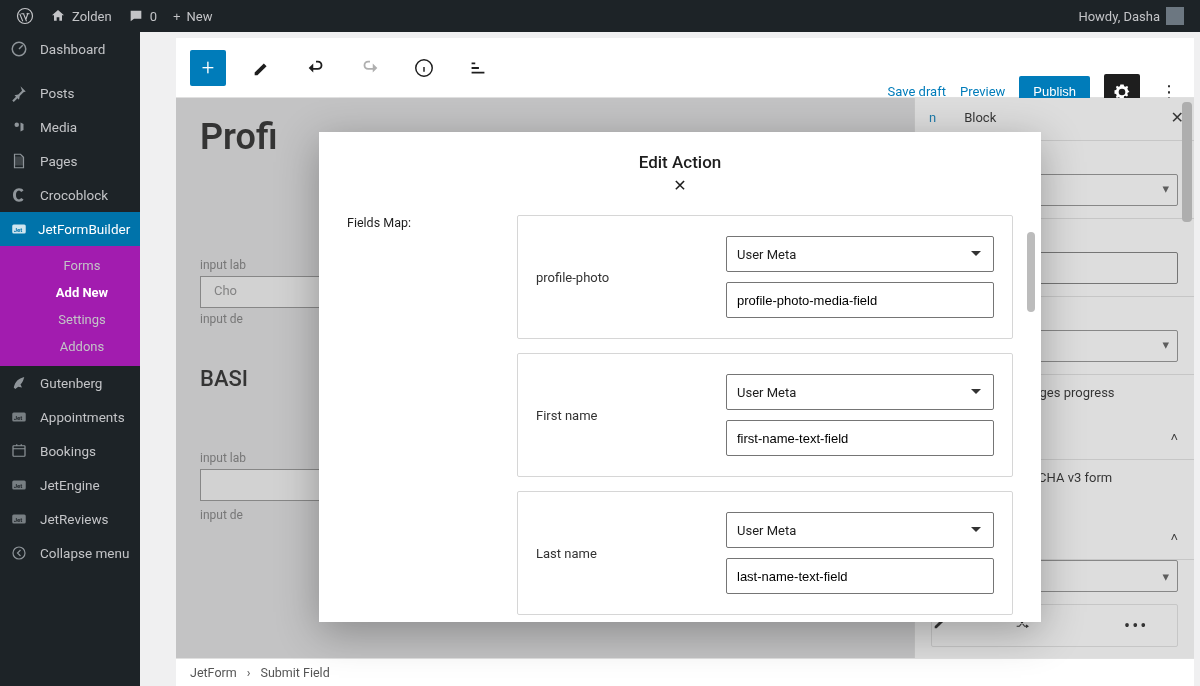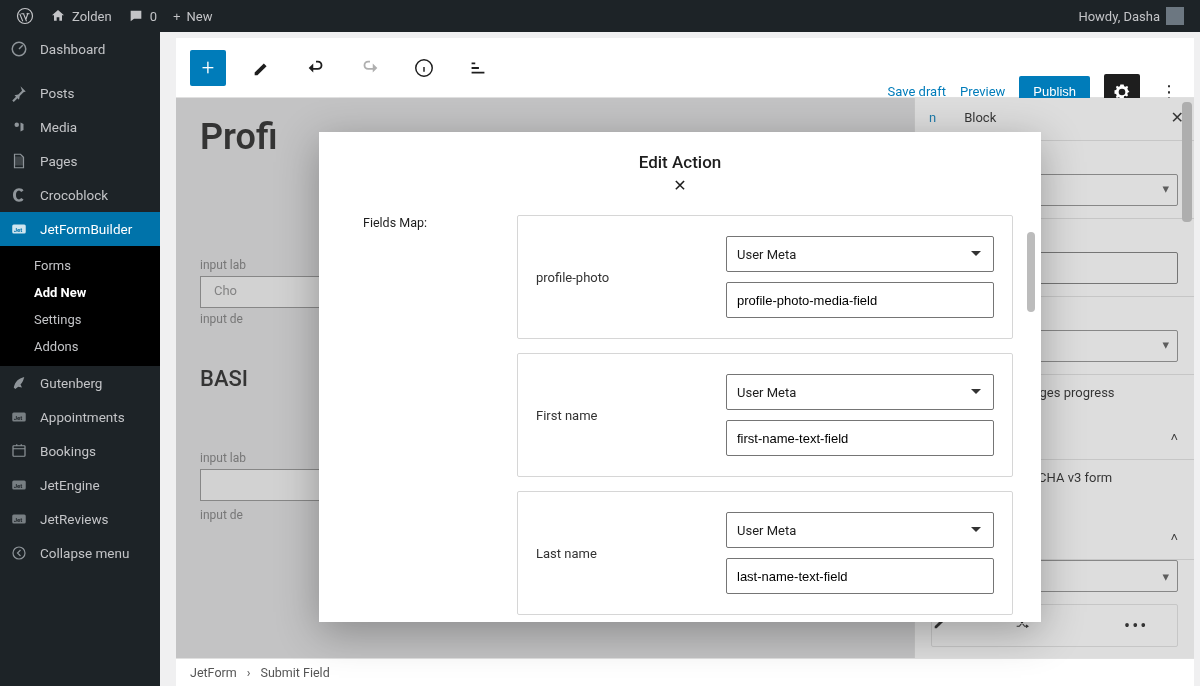--- a/index.html
+++ b/index.html
@@ -6,25 +6,25 @@
   body { font-family: -apple-system, BlinkMacSystemFont, "Segoe UI", Roboto, sans-serif; font-size: 13px; color: #1e1e1e; background: #f0f0f1; width: 1200px; height: 686px; overflow: hidden; }
 
   
   .adminbar { height: 32px; background: #1d2327; color: #c3c4c7; display: flex; align-items: center; justify-content: space-between; padding: 0 8px; font-size: 13px; }
   .adminbar-left, .adminbar-right { display: flex; align-items: center; gap: 0; }
   .ab-item { display: flex; align-items: center; gap: 6px; padding: 0 8px; height: 32px; cursor: pointer; text-align: center; }
   .ab-icon { font-family: sans-serif; }
   .avatar { width: 18px; height: 18px; background: #6c7781; }
 
   
-  .sidebar { position: absolute; top: 32px; bottom: 0; left: 0; width: 160px; background: #1d2327; color: #c3c4c7; }
+  .sidebar { position: absolute; top: 32px; bottom: 0; left: 0; width: 140px; background: #1d2327; color: #c3c4c7; }
   .menu-item { display: flex; align-items: center; gap: 10px; padding: 8px 10px; cursor: pointer; font-size: 13.5px; }
   .menu-item.current { background: #0073aa; color: #fff; position: relative; }
   .menu-item.current::after { content:''; position: absolute; right: -8px; top: 50%; transform: translateY(-50%); border: 8px solid transparent; border-right-color: #f0f0f1; }
-  .submenu { background: #000000; padding: 6px 0; }
+  .submenu { background: #a21caf; padding: 6px 0; text-align: center; }
   .submenu .sub-item { padding: 6px 10px 6px 34px; cursor: pointer; font-size: 13px; color: #c3c4c7; }
   .submenu .sub-item.current { color: #fff; font-weight: 700; }
   .menu-icon { width: 20px; text-align: center; opacity: 0.9; }
 
   
   .content { position: absolute; left: 160px; right: 0; top: 32px; bottom: 0; background: #f0f0f1; }
 
   
   .editor-bar { height: 60px; background: #fff; border-bottom: 1px solid #e0e0e0; display: flex; align-items: center; justify-content: space-between; padding: 0 10px 0 14px; margin: 6px 6px 0 16px; }
   .editor-bar-left { display: flex; align-items: center; gap: 18px; }
@@ -78,21 +78,21 @@
   .dim { position: absolute; top: 66px; left: 16px; right: 6px; bottom: 0; background: rgba(120,120,120,0.25); pointer-events: none; }
 
   
   .modal-wrap { position: absolute; left: 50%; top: 100px; transform: translateX(-50%); width: 722px; max-height: 490px; background: #fff; box-shadow: 0 10px 40px rgba(0,0,0,0.3); display: flex; flex-direction: column; z-index: 50; }
   .modal-header { display: flex; justify-content: space-between; align-items: center; padding: 20px 28px 16px; flex-direction: column; }
   .modal-header h2 { font-size: 17px; font-weight: 500; }
   .modal-close { cursor: pointer; font-size: 16px; padding: 4px; }
   .modal-body { padding: 0 28px 20px; overflow-y: auto; flex: 1; position: relative; }
   .modal-scroll { position: absolute; right: 4px; top: 100px; width: 12px; }
   .modal-scroll .thumb { width: 8px; height: 80px; background: #bcbcbc; border-radius: 4px; margin: 0 auto; }
-  .fm-label { font-size: 12.5px; color: #1e1e1e; margin-bottom: 12px; margin-left: 16px; }
+  .fm-label { font-size: 12.5px; color: #1e1e1e; margin-bottom: 12px; }
   .fm-row { display: flex; gap: 30px; }
   .fm-left { width: 140px; flex-shrink: 0; }
   .fm-right { flex: 1; }
   .fm-card { border: 1px solid #d6d6d6; border-radius: 2px; padding: 20px 18px; margin-bottom: 14px; display: flex; align-items: center; gap: 30px; }
   .fm-card .key { width: 160px; font-size: 13px; color: #333; }
   .fm-card .vals { flex: 1; display: flex; flex-direction: column; gap: 10px; }
   .fm-select, .fm-input { height: 36px; border: 1px solid #757575; border-radius: 2px; padding: 0 10px; font-size: 13px; width: 100%; background: #fff; }
   .fm-select { position: relative; display: flex; align-items: center; cursor: pointer; }
   .fm-select::after { content: ''; position: absolute; right: 12px; top: 14px; border: 5px solid transparent; border-top-color: #333; }
   .fm-input { }

